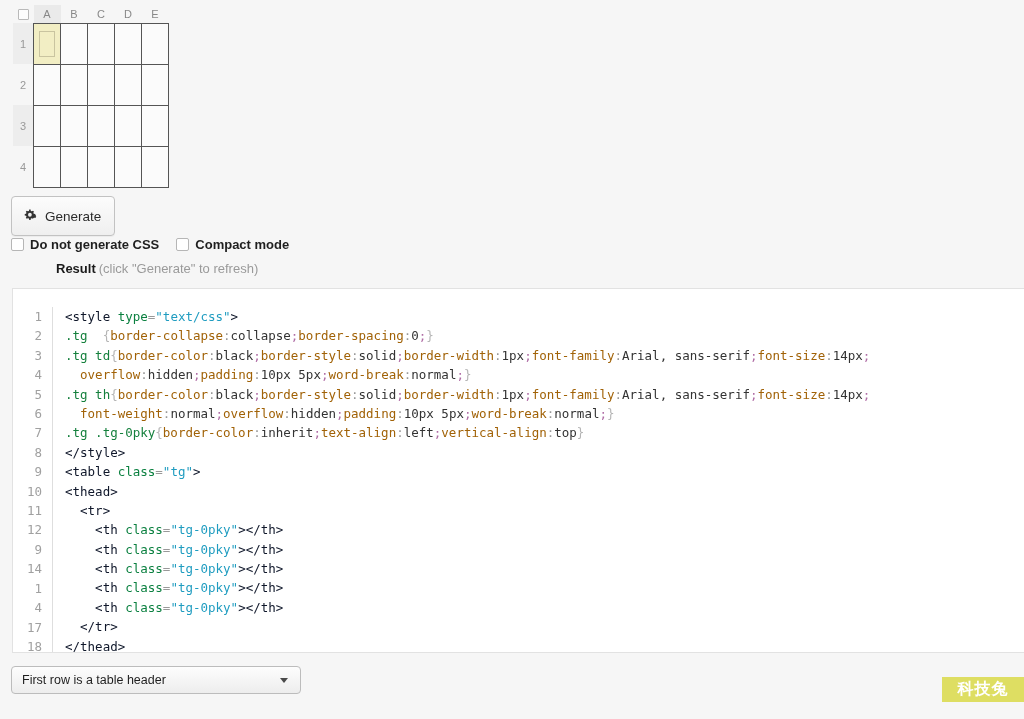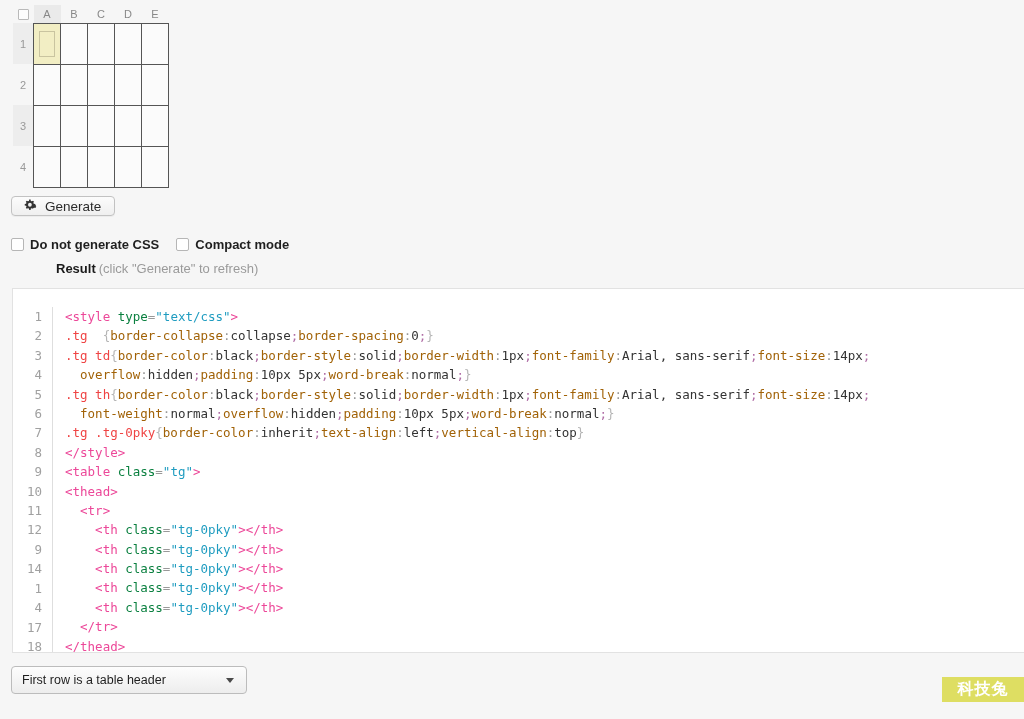--- a/index.html
+++ b/index.html
@@ -97,21 +97,21 @@
   }
 
   
   .gen-btn {
     position: absolute;
     left: 11px;
     top: 196px;
     display: inline-flex;
     align-items: center;
     gap: 7px;
-    height: 20px;
+    height: 40px;
     padding: 0 13px 0 11px;
     box-sizing: border-box;
     background: linear-gradient(to bottom, #fcfcfc 0%, #efefef 100%);
     border: 1px solid #c2c2c2;
     border-radius: 4px;
     font-size: 13.5px;
     color: #2b2b2b;
     cursor: pointer;
     font-family: "Liberation Sans", sans-serif;
     box-shadow: 0 1px 0 rgba(0,0,0,.04);
@@ -190,36 +190,36 @@
   .code-lines {
     padding-left: 12px;
     white-space: pre;
     color: #333;
     flex: 1 1 auto;
     overflow: hidden;
   }
   .code-lines div { height: 19.4px; }
 
   
-  .t-tag    { color: #ec4899; }
+  .t-tag    { color: #0f172a; }
   .t-attr   { color: #0b8040; }
   .t-str    { color: #1f9cc0; }
   .t-punc   { color: #999; }
-  .t-sel    { color: #ef4444; }
+  .t-sel    { color: #15803d; }
   .t-prop   { color: #a16207; }
   .t-val    { color: #333; }
   .t-brace  { color: #b5b5b5; }
   .t-semi   { color: #b06ea6; }
 
   
   .sel-wrap {
     position: absolute;
     left: 11px;
     top: 666px;
-    width: 236px;
+    width: 290px;
     height: 28px;
   }
   .sel-box {
     width: 100%;
     height: 28px;
     box-sizing: border-box;
     background: linear-gradient(to bottom, #fdfdfd 0%, #ededed 100%);
     border: 1px solid #bcbcbc;
     border-radius: 4px;
     display: flex;

